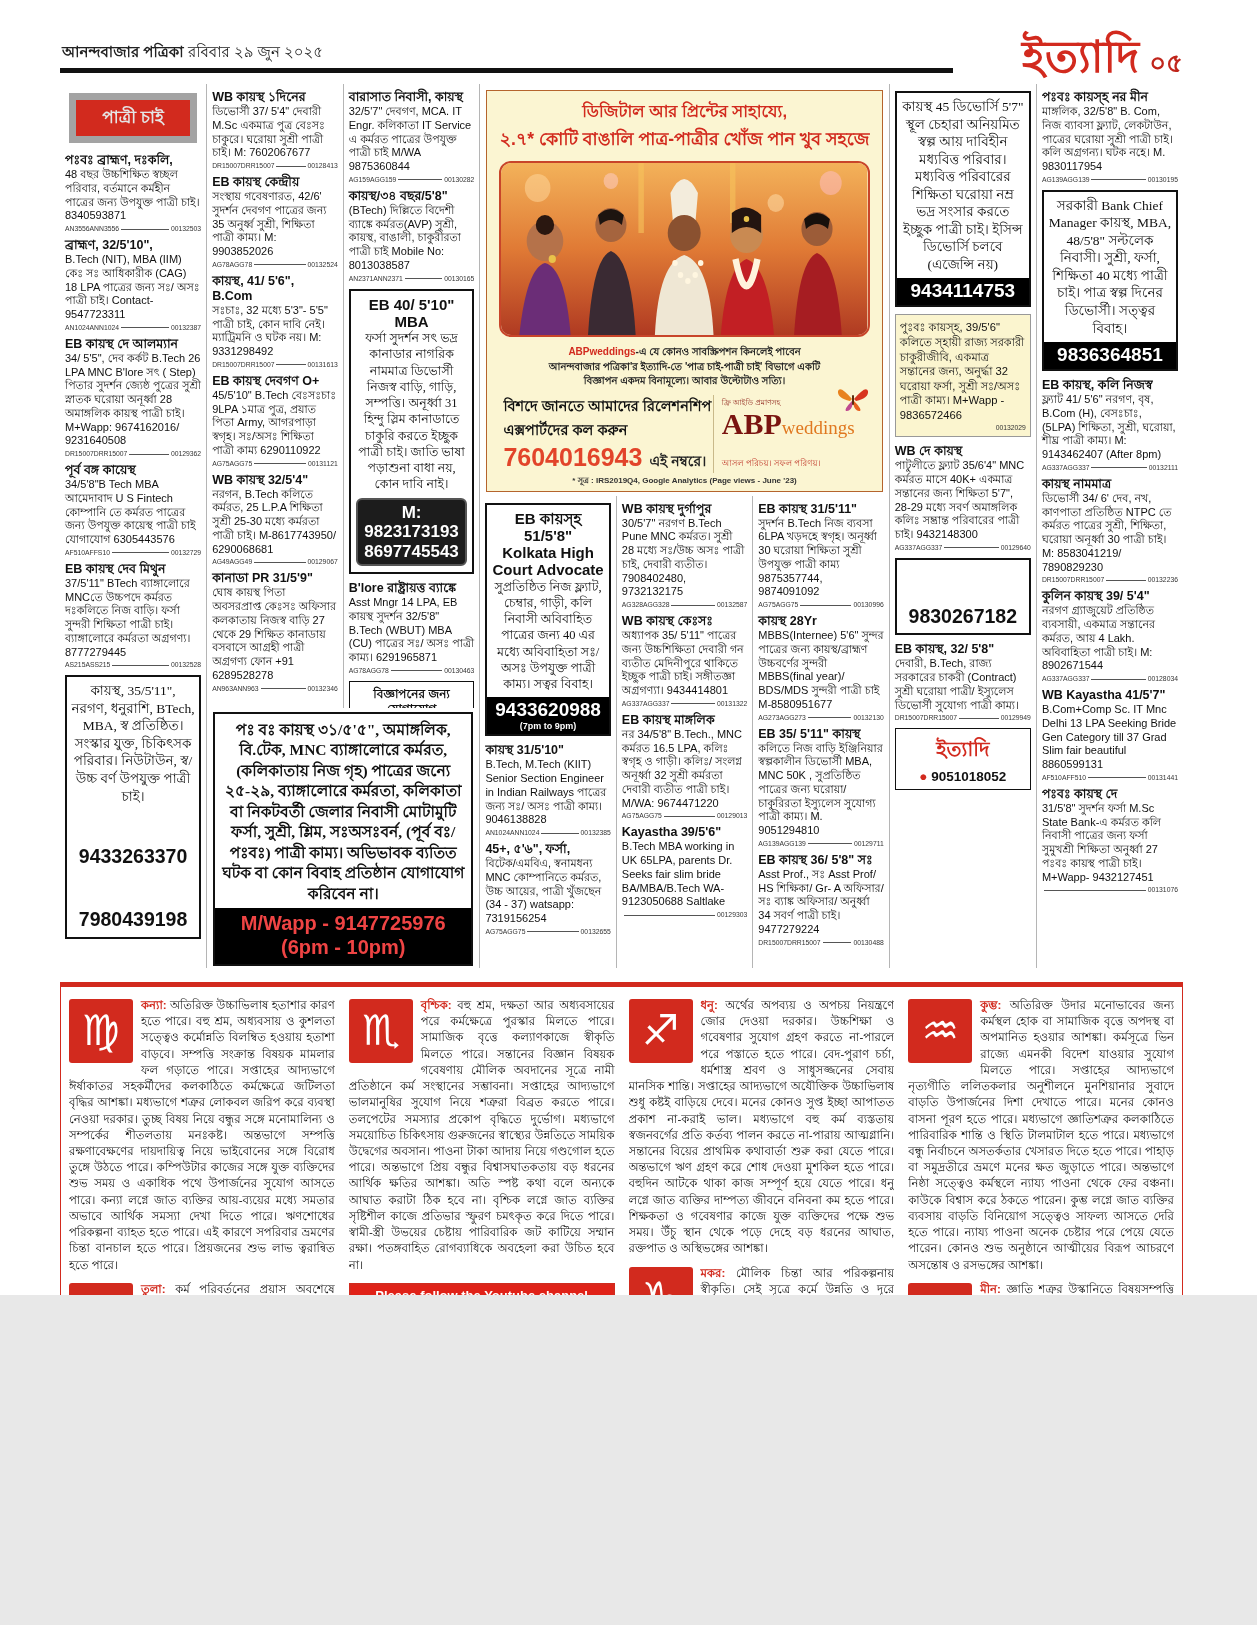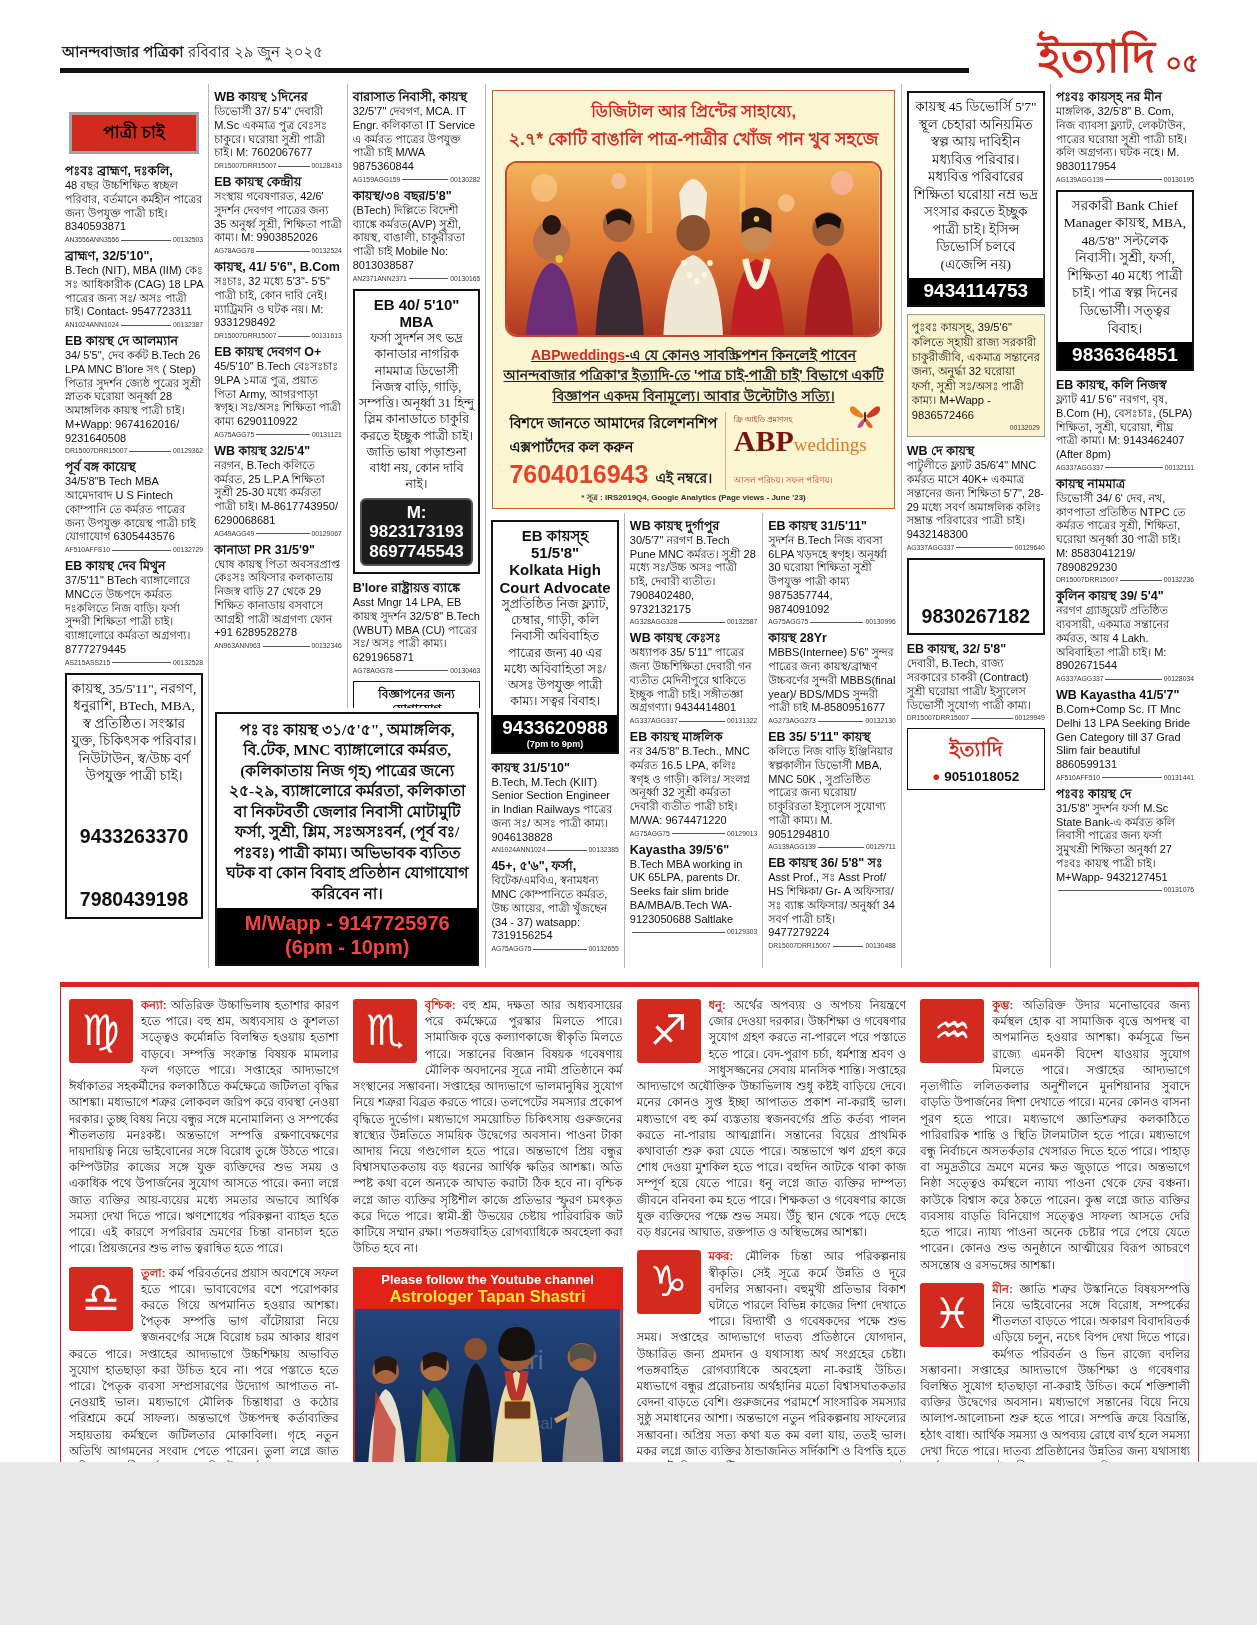--- a/index.html
+++ b/index.html
@@ -1,17 +1,17 @@
 <!DOCTYPE html>
 <html><head>
 <meta charset="utf-8">
 <style>
   html,body{margin:0;padding:0;background:#e8e8e8;}
-  .page{width:1257px;height:1462px;box-sizing:border-box;background:#ffffff;
-        padding:30px 58px 16px 60px;position:relative;
+  .page{width:1257px;height:1295px;box-sizing:border-box;background:#ffffff;
+        padding:30px 74px 16px 60px;position:relative;
         font-family:"Liberation Sans","DejaVu Sans",sans-serif;color:#111;}
   
   .masthead{position:relative;height:54px;}
   .mast-left{position:absolute;left:2px;top:10px;font-size:15px;color:#222;}
   .mast-left .paper{font-weight:bold;}
   .mast-rule{position:absolute;left:0;right:230px;top:38px;height:5px;background:#111;}
   .mast-right{position:absolute;right:0;top:-6px;display:flex;align-items:baseline;gap:10px;}
   .section-title{font-size:44px;font-weight:bold;color:#d22a1e;}
   .pageno{font-size:26px;font-weight:bold;color:#c0251b;}
   
@@ -19,22 +19,22 @@
   .ccol{flex:1 1 0;padding:0 5px;overflow:hidden;border-right:1px solid #b5b5b5;}
   .ccol.last{border-right:none;}
   .cgroup23{flex:2 2 0;display:flex;flex-direction:column;border-right:1px solid #b5b5b5;overflow:hidden;}
   .cgroup23 .two{display:flex;flex:1;overflow:hidden;}
   .cgroup23 .two .ccol{border-right:1px solid #b5b5b5;}
   .cgroup23 .two .ccol:last-child{border-right:none;}
   .cgroup456{flex:3 3 0;display:flex;flex-direction:column;border-right:1px solid #b5b5b5;overflow:hidden;}
   .cgroup456 .three{display:flex;flex:1;overflow:hidden;}
   .cgroup456 .three .ccol{border-right:1px solid #b5b5b5;}
   .cgroup456 .three .ccol:last-child{border-right:none;}
-  .patri-chai{background:#d22a1e;color:#000000;font-weight:bold;font-size:17px;text-align:center;
-              padding:4px 2px;margin:28px 4px 10px;border:3px solid #a3a3a3;}
+  .patri-chai{background:#d22a1e;color:#e5e5e5;font-weight:bold;font-size:17px;text-align:center;
+              padding:4px 2px;margin:9px 4px 10px;border:7px solid #a3a3a3;}
   
   .ad{margin:6px 0 4px;}
   .ad-head{font-weight:bold;font-size:12.5px;line-height:1.2;}
   .ad-body{font-size:11px;line-height:1.25;}
   .ad-ref{display:flex;align-items:center;font-size:6.8px;color:#333;margin-top:2px;}
   .ad-ref .line{flex:1;border-bottom:1px solid #555;margin:0 2px;height:1px;}
   
   .adbox{border:2px solid #111;margin:7px 0;padding:5px 4px;text-align:center;background:#fff;}
   .adbox .bx-head2{font-weight:bold;font-size:15px;line-height:1.15;}
   .adbox .bx-text{font-size:12.5px;line-height:1.3;font-family:"Liberation Serif","DejaVu Serif",serif;}
@@ -54,21 +54,21 @@
   .widebox{border:2.5px solid #111;margin:4px 6px 2px;text-align:center;}
   .widebox .wb-text{font-family:"Liberation Serif","DejaVu Serif",serif;font-weight:bold;
                     font-size:15.5px;line-height:1.32;padding:6px 6px 4px;}
   .widebox .wb-bar{background:#000;color:#ef4444;font-weight:bold;font-size:20px;line-height:1.2;padding:3px 0 5px;}
   
   .abp{border:1.5px solid #b5642d;background:#fbf5d2;margin:6px 6px 4px;padding:8px 10px 4px;text-align:center;}
   .abp-h1{color:#d22a1e;font-weight:bold;font-size:16.5px;}
   .abp-h2{color:#d22a1e;font-weight:bold;font-size:17.5px;margin-bottom:6px;}
   .abp-photo{border:2px solid #c8452a;border-radius:12px;overflow:hidden;height:172px;margin:0 2px 8px;}
   .abp-photo svg{display:block;width:100%;height:100%;}
-  .abp-body{font-size:14px;font-weight:bold;line-height:1.45;color:#222;text-decoration:underline;}
+  .abp-body{font-size:10px;font-weight:bold;line-height:1.45;color:#222;}
   .abp-body .brand{color:#d22a1e;}
   .abp-low{display:flex;align-items:center;margin-top:6px;}
   .abp-cta{flex:1;text-align:left;padding-left:6px;}
   .abp-cta .c1{font-weight:bold;font-size:14.5px;}
   .abp-phone{color:#e2442a;font-weight:bold;font-size:25px;}
   .abp-phone .suf{color:#222;font-size:14px;}
   .abp-logo{width:150px;border-left:1px solid #c9b98a;padding:2px 0 2px 8px;position:relative;}
   .abp-logo .freeid{font-size:7.5px;color:#8a1a12;text-align:left;}
   .abp-logo .lg{font-family:"Liberation Serif","DejaVu Serif",serif;text-align:left;line-height:1;}
   .abp-logo .lg .a{color:#7a1410;font-weight:bold;font-size:30px;}

